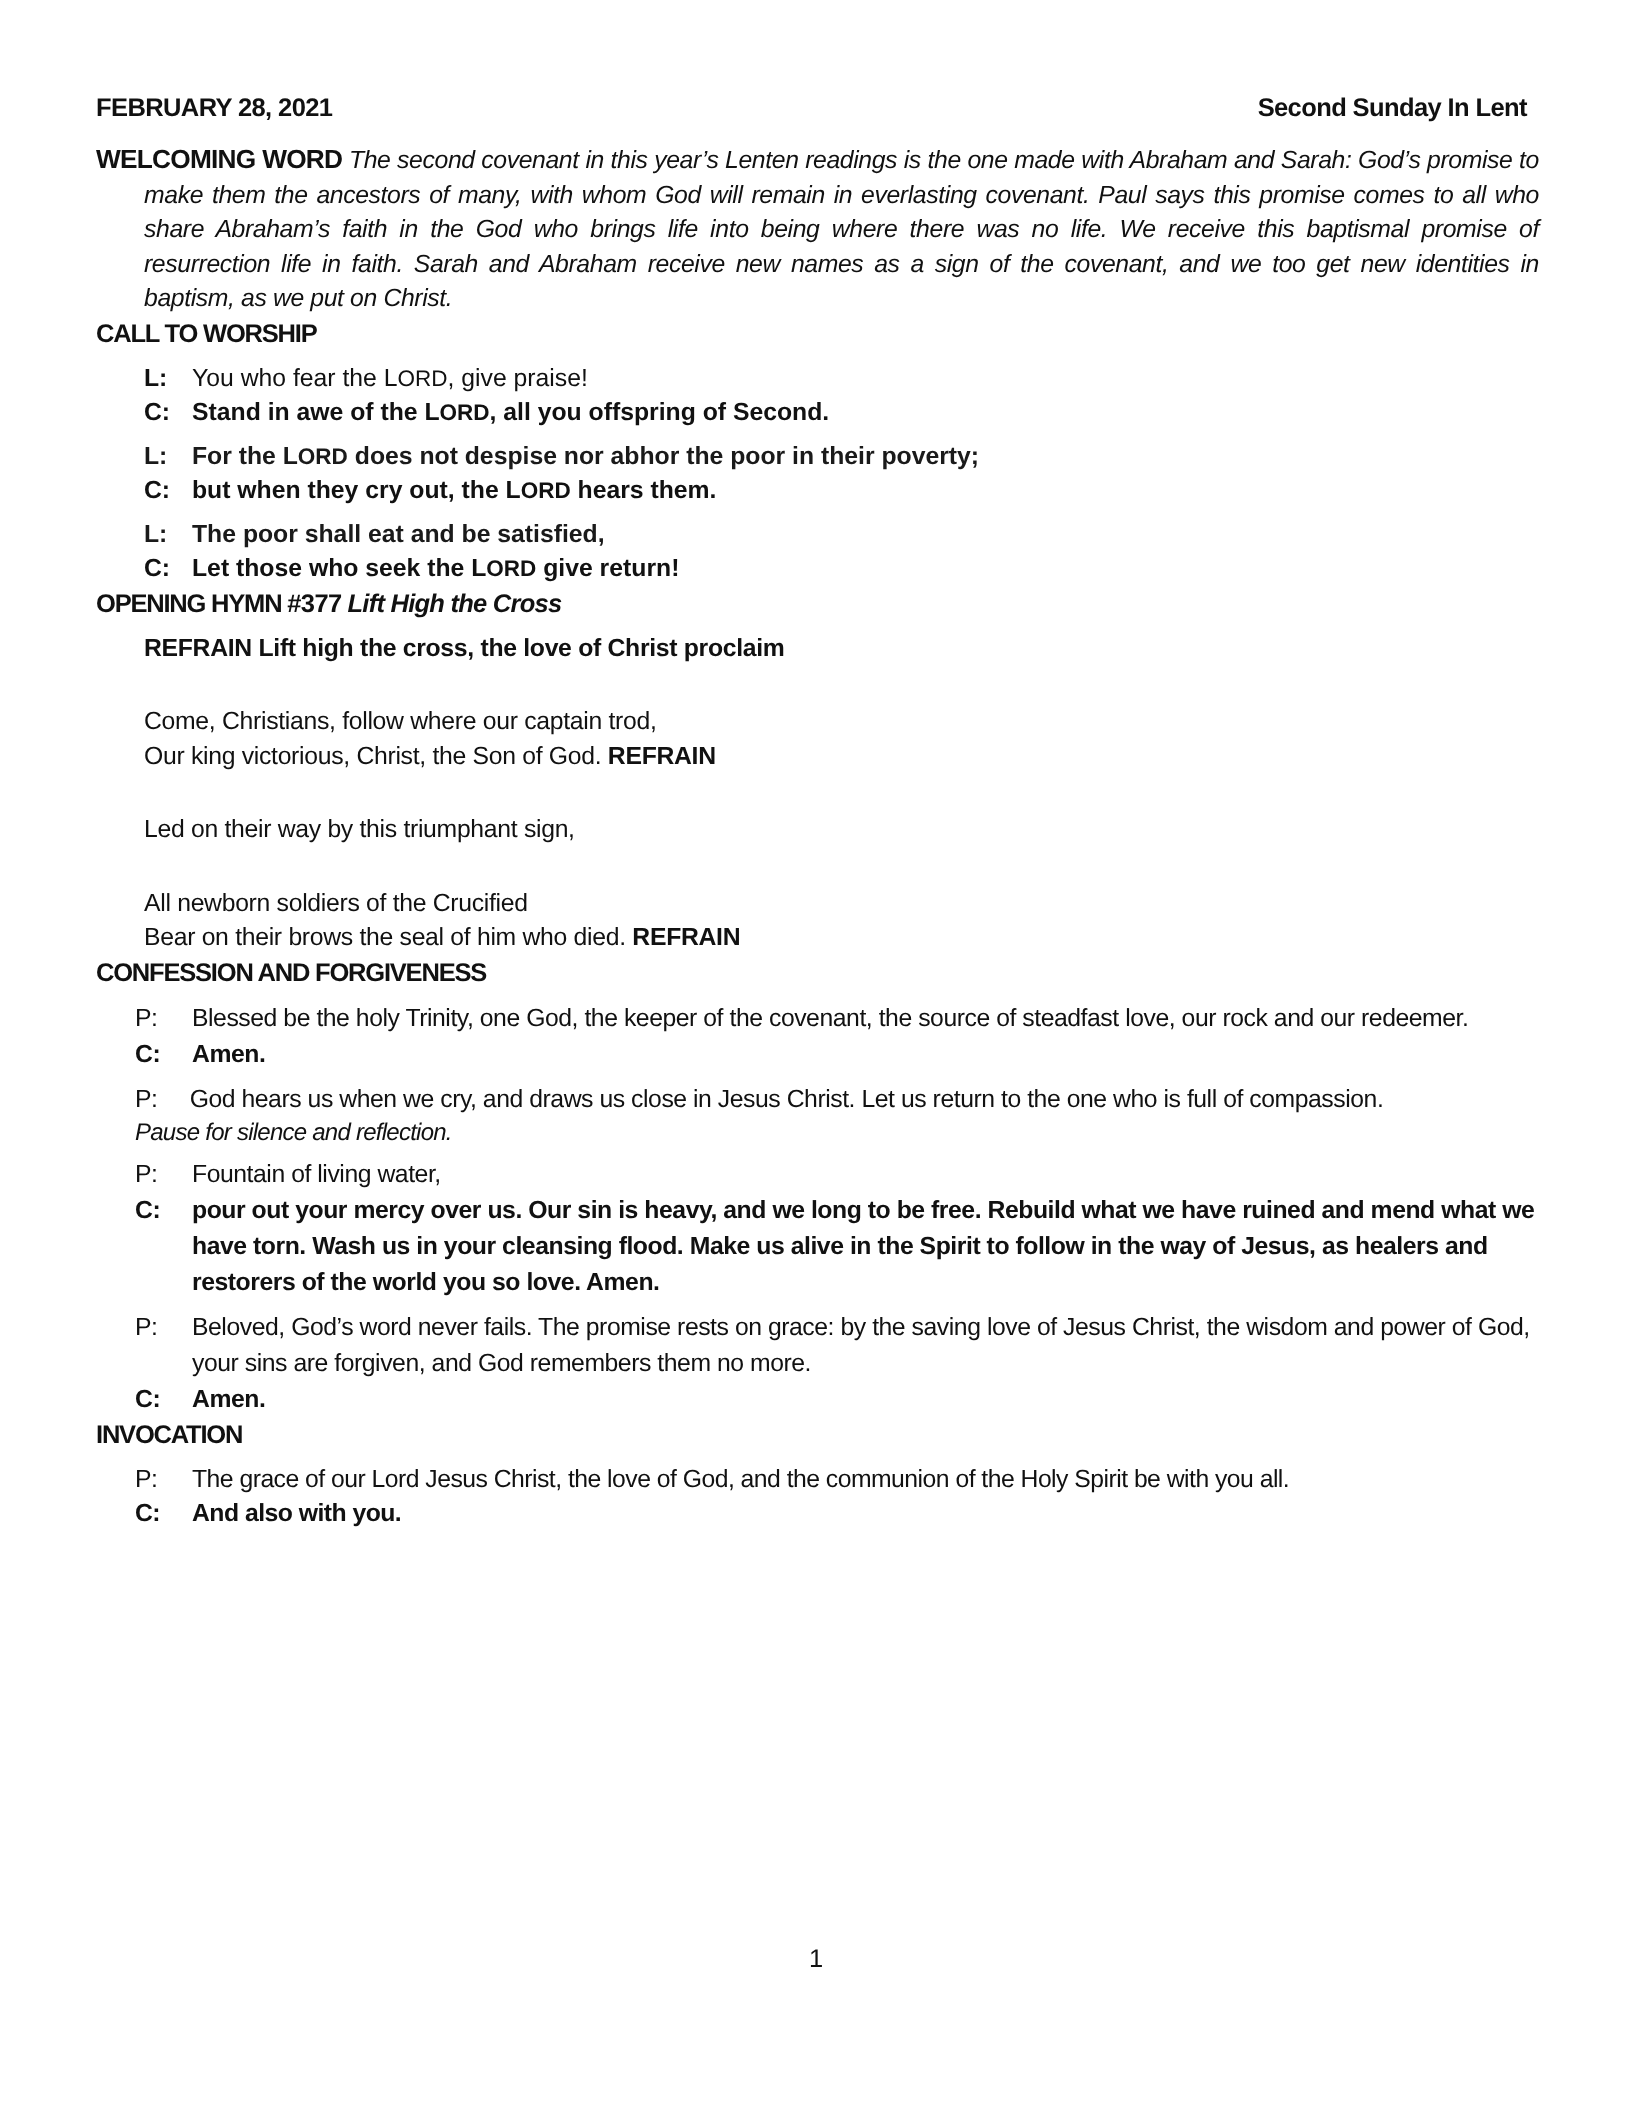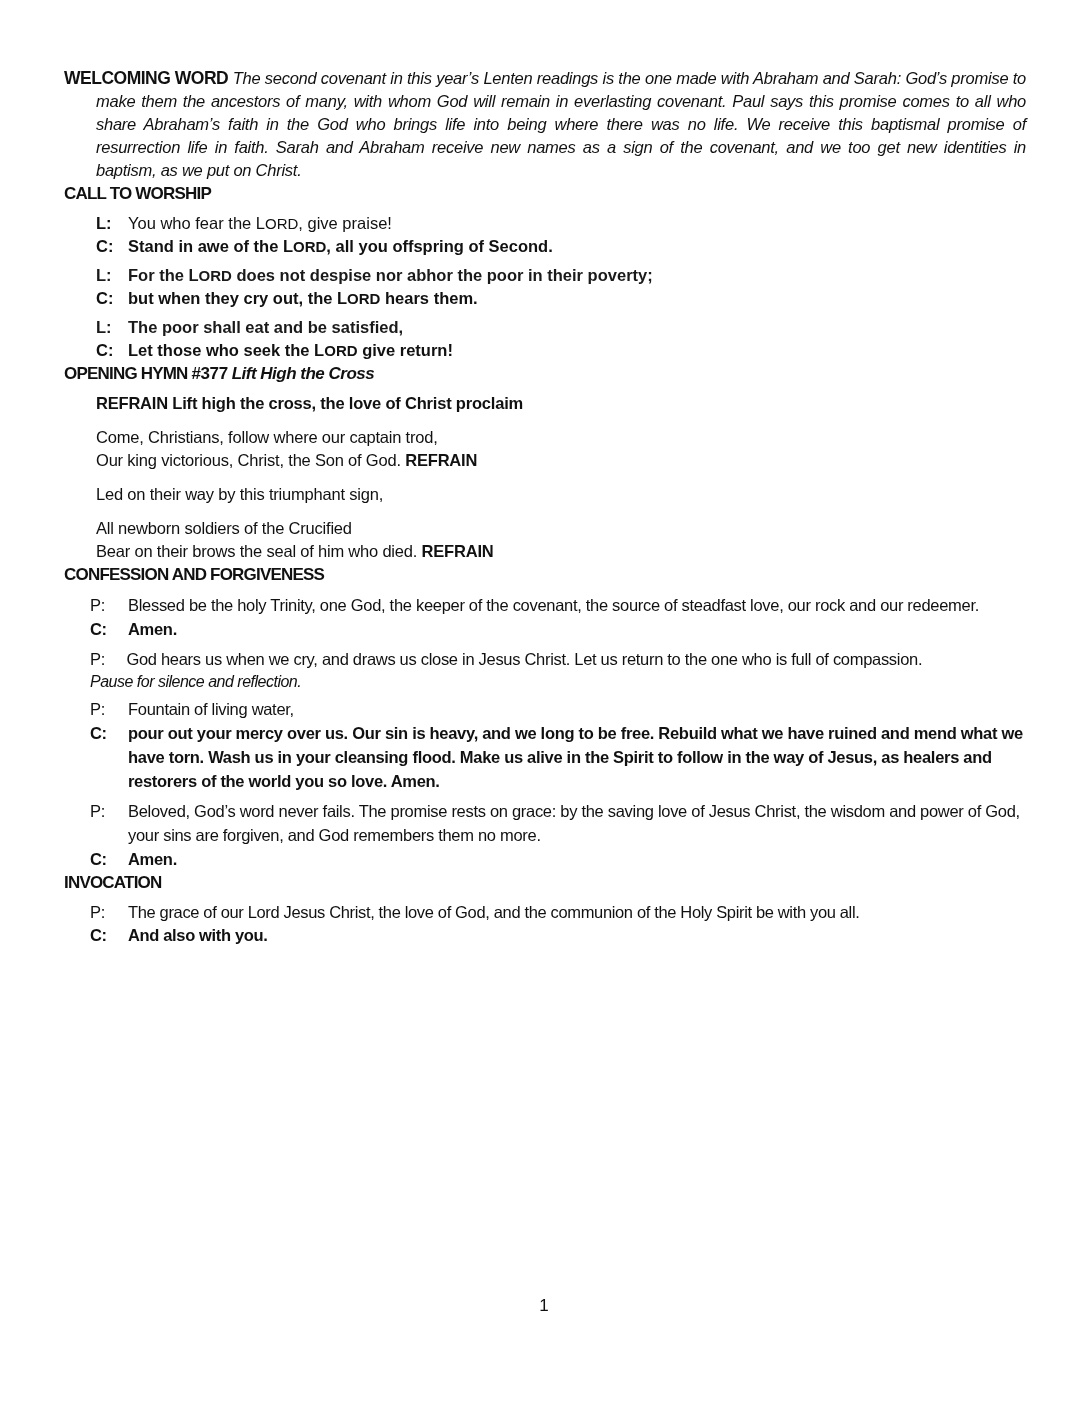--- a/index.html
+++ b/index.html
@@ -24,40 +24,44 @@
     .resp { display: flex; font-size: 16.5px; line-height: 23px; }
     .resp .who { width: 32px; flex: none; }
     .resp .line { flex: 1; }
     .cw { padding-left: 32px; }
     .cw .resp .who { font-weight: bold; }
     .bold { font-weight: bold; }
     .semi { font-weight: bold; color: #1a1a1a; }
     .sc { font-size: 15px; }
 
     .hymn { padding-left: 32px; font-size: 16.5px; line-height: 23px; letter-spacing: -0.2px; }
-    .stanza { margin-top: 11px; }
+    .stanza { margin-top: 26px; }
     .stanza:first-child { margin-top: 6px; }
 
     .cf { padding-left: 26px; }
     .cf .resp { font-size: 16.5px; line-height: 24px; }
     .cf .resp .who { width: 38px; }
     .cf .hang2 { padding-left: 20px; text-indent: -20px; font-size: 16.5px; line-height: 24px; }
     .pause { font-style: italic; font-size: 16px; letter-spacing: -0.5px; margin-top: 2px; padding-left: 26px; }
     .confession { letter-spacing: -0.3px; }
 
     .inv { padding-left: 26px; margin-top: 6px; }
     .inv .resp .who { width: 38px; }
     .inv .resp { letter-spacing: -0.35px; }
 
     .page-num { position: absolute; left: 0; right: 0; top: 1296px; text-align: center; font-size: 17px; }
   </style>
 </head>
 <body>
 
 <div class="page">
+  <div class="header-row">
+    <span class="hdr-left">FEBRUARY 28, 2021</span>
+    <span class="hdr-right">Second Sunday In Lent</span>
+  </div>
 
   <div class="welcoming"><span class="lbl">WELCOMING WORD</span> <span class="txt">The second covenant in this year’s Lenten readings is the one made with Abraham and Sarah: God’s promise to make them the ancestors of many, with whom God will remain in everlasting covenant. Paul says this promise comes to all who share Abraham’s faith in the God who brings life into being where there was no life. We receive this baptismal promise of resurrection life in faith. Sarah and Abraham receive new names as a sign of the covenant, and we too get new identities in baptism, as we put on Christ.</span></div>
 
   <div class="section-title">CALL TO WORSHIP</div>
   <div class="cw">
     <div class="resp-group">
       <div class="resp">
         <span class="who">L:</span>
         <span class="line"><span>You who fear the L</span><span class="sc">ORD</span><span>, give praise!</span></span>
       </div>

